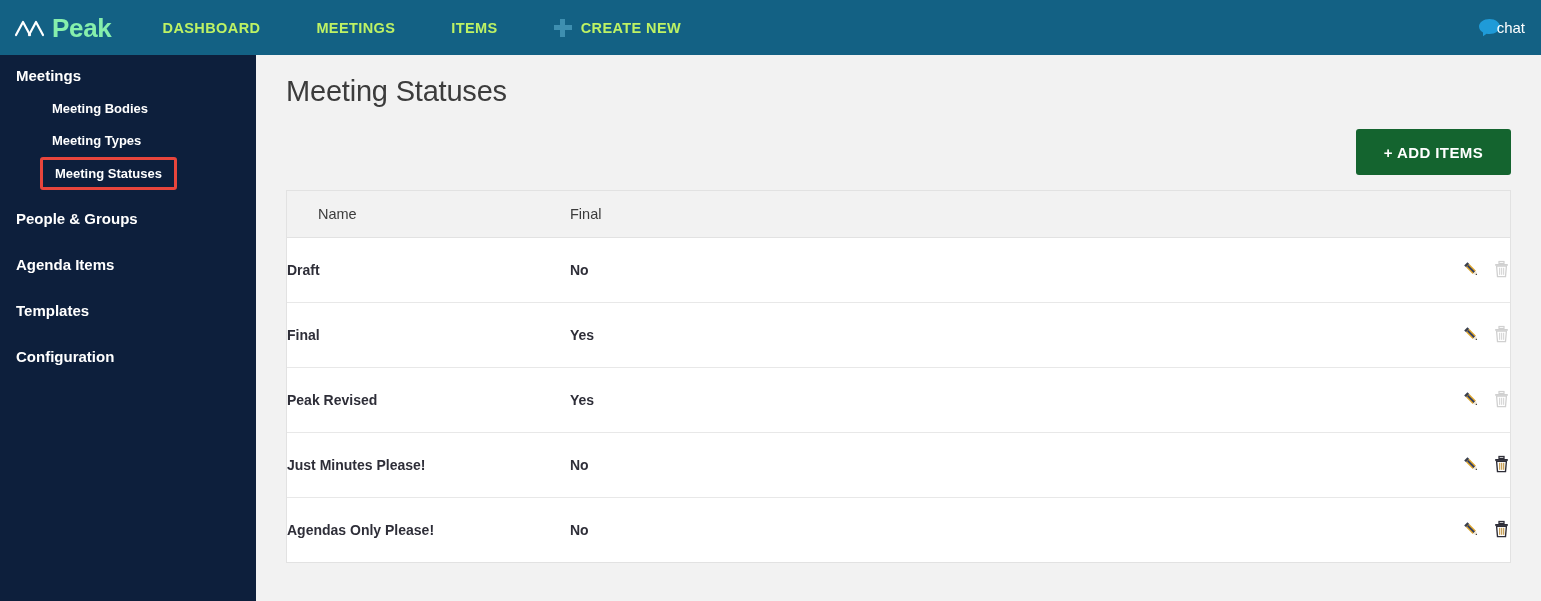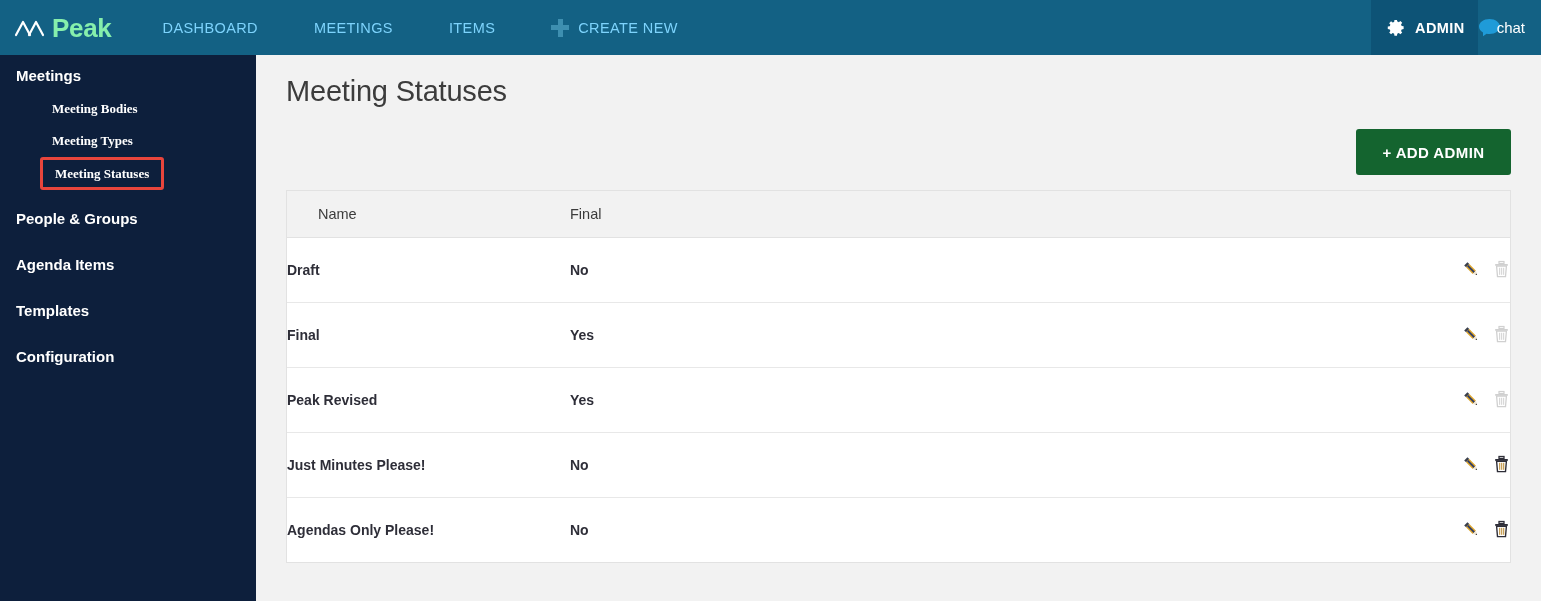--- a/index.html
+++ b/index.html
@@ -39,23 +39,23 @@
     display: block;
   }
   .brand-name {
     color: #86efac;
     font-size: 26px;
     font-weight: bold;
     letter-spacing: -0.3px;
     line-height: 1;
   }
   .nav-link {
-    color: #7dd3fc;
+    color: #bef264;
     font-size: 14.5px;
-    font-weight: normal;
+    font-weight: bold;
     letter-spacing: 0.4px;
     margin-right: 27px;
     white-space: nowrap;
     cursor: pointer;
     padding-left: 29px;
   }
   .nav-create {
     display: flex;
     align-items: center;
     margin-right: 0;
@@ -139,21 +139,20 @@
     cursor: pointer;
   }
   .side-sub {
     color: #ffffff;
     font-weight: bold;
     font-size: 13px;
     padding-left: 52px;
     height: 32px;
     line-height: 32px;
     cursor: pointer;
-    font-family: Liberation Serif, serif;
   }
   .side-sub.highlight {
     display: inline-block;
     border: 3px solid #e8453c;
     border-radius: 3px;
     padding: 0 12px 0 12px;
     margin-left: 40px;
     height: 33px;
     line-height: 27px;
     box-sizing: border-box;
@@ -260,29 +259,20 @@
   <div class="nav-link">DASHBOARD</div>
   <div class="nav-link">MEETINGS</div>
   <div class="nav-link">ITEMS</div>
 
   <div class="nav-link nav-create">
     <span class="plus-icon"></span>
     <span>CREATE NEW</span>
   </div>
 
   <div class="topbar-right">
-    <div class="admin-block">
-      <span class="gear-icon">
-        <svg class="gear-icon" viewBox="0 0 24 24" xmlns="http://www.w3.org/2000/svg">
-          <path fill="#ffffff" d="M12 8.2a3.8 3.8 0 1 0 0 7.6 3.8 3.8 0 0 0 0-7.6zm0 5.6a1.8 1.8 0 1 1 0-3.6 1.8 1.8 0 0 1 0 3.6z"></path>
-          <path fill="#ffffff" d="M21 13.6v-3.2l-2.5-.4a6.9 6.9 0 0 0-.8-1.9l1.5-2-2.3-2.3-2 1.5a6.9 6.9 0 0 0-1.9-.8L12.6 2.4h-3.2l-.4 2.5a6.9 6.9 0 0 0-1.9.8l-2-1.5L2.8 6.5l1.5 2a6.9 6.9 0 0 0-.8 1.9l-2.5.4v3.2l2.5.4c.18.67.45 1.3.8 1.9l-1.5 2 2.3 2.3 2-1.5c.6.35 1.23.62 1.9.8l.4 2.5h3.2l.4-2.5c.67-.18 1.3-.45 1.9-.8l2 1.5 2.3-2.3-1.5-2c.35-.6.62-1.23.8-1.9l2.5-.4z"></path>
-        </svg>
-      </span>
-      <span class="admin-label">ADMIN</span>
-    </div>
     <div class="chat-block">
       <span class="chat-bubble">
         <svg class="chat-bubble" viewBox="0 0 23 20" xmlns="http://www.w3.org/2000/svg">
           <path fill="#1f9bd8" d="M11.5 1C5.7 1 1 4.4 1 8.6c0 2.4 1.6 4.6 4 6v3.6l3.6-2.4c.9.2 1.9.3 2.9.3 5.8 0 10.5-3.4 10.5-7.5S17.3 1 11.5 1z"></path>
         </svg>
       </span>
       <span class="chat-label">chat</span>
     </div>
   </div>
 </div>
@@ -299,21 +289,21 @@
   <div class="side-gap"></div>
   <div class="side-top">Templates</div>
   <div class="side-gap"></div>
   <div class="side-top">Configuration</div>
 </div>
 
 <div class="main">
   <h1 class="page-title">Meeting Statuses</h1>
 
   <div class="btn-row">
-    <button class="add-btn">+ ADD ADMIN</button>
+    <button class="add-btn">+ ADD ITEMS</button>
   </div>
 
   <div class="table-wrap">
     <table class="grid">
       <thead>
         <tr>
           <th class="c-name">Name</th>
           <th class="c-final">Final</th>
           <th class="c-actions"></th>
         </tr>

